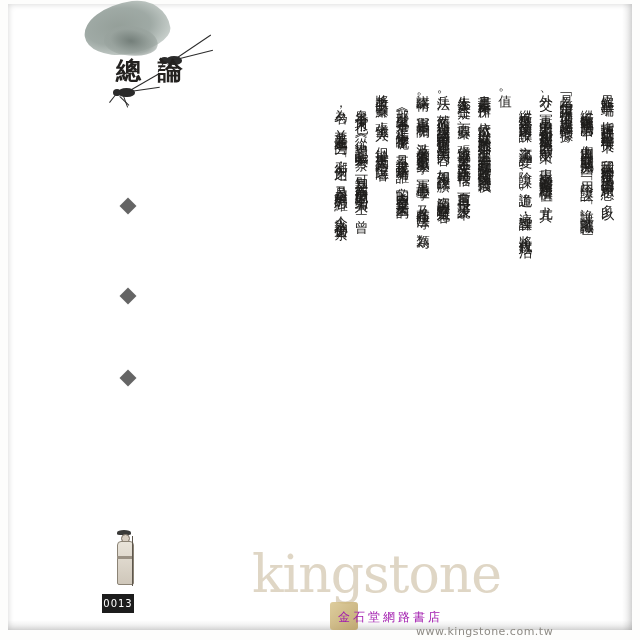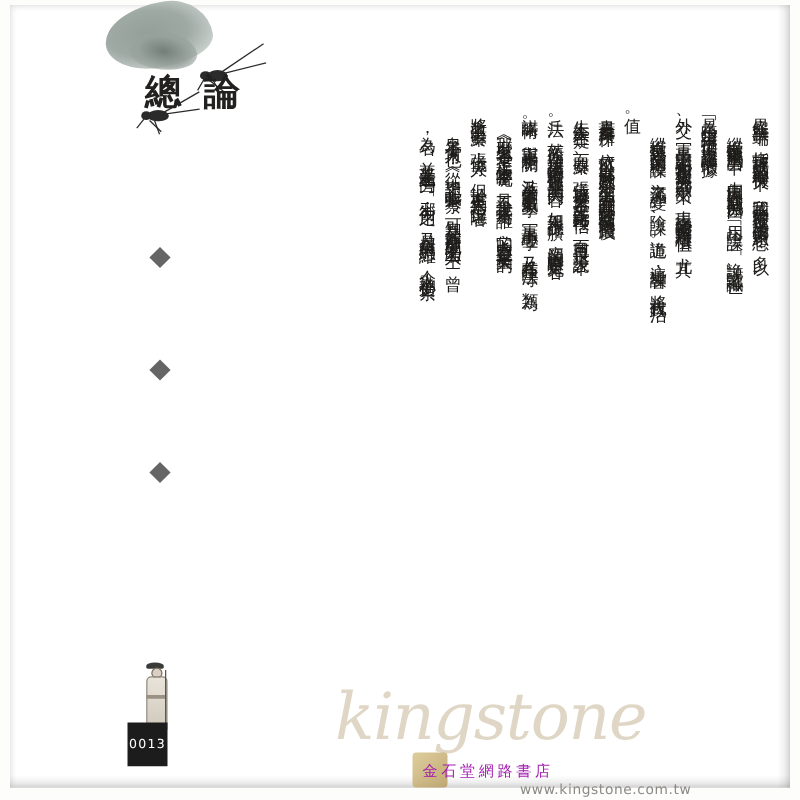--- a/index.html
+++ b/index.html
@@ -68,21 +68,21 @@
     background: radial-gradient(ellipse at 50% 50%, #6f7a75 0%, #98a29d 55%, rgba(200,206,203,0) 100%);
     border-radius: 50% 45% 60% 40% / 60% 50% 50% 40%;
     transform: rotate(10deg);
     opacity: 0.9;
   }
   .title-zong {
     position: absolute;
     left: 116px;
     top: 54px;
     font-family: "DejaVu Serif", serif;
-    font-size: 29px;
+    font-size: 25px;
     font-weight: 700;
     color: #23211f;
     letter-spacing: 4px;
   }
   .insect {
     position: absolute;
   }
   .bug-body {
     position: absolute;
     background: #2b2b2b;
@@ -133,21 +133,21 @@
     white-space: pre-wrap;
   }
   .vcol.indent { padding-top: 15px; }
 
   
   .folio {
     position: absolute;
     left: 102px;
     bottom: 27px;
     width: 32px;
-    height: 35px;
+    height: 19px;
     background: #1c1c1c;
     color: #ffffff;
     font-family: "DejaVu Sans", sans-serif;
     font-size: 10px;
     display: flex;
     align-items: center;
     justify-content: center;
     letter-spacing: 1px;
   }
 
@@ -179,25 +179,24 @@
     background: #9a9184;
   }
   .fig-staff {
     position: absolute; left: 19px; top: 6px; width: 1px; height: 50px;
     background: #5d564c;
   }
 
   
   .wm-kingstone {
     position: absolute;
-    left: 268px;
+    left: 252px;
     bottom: 36px;
     font-family: "DejaVu Serif", serif;
     font-size: 52px;
-    font-style: italic;
     color: rgba(196,181,150,0.55);
     letter-spacing: -1px;
     user-select: none;
   }
   .wm-shop {
     position: absolute;
     left: 338px;
     bottom: 14px;
     font-family: Liberation Mono, monospace;
     font-size: 12px;

